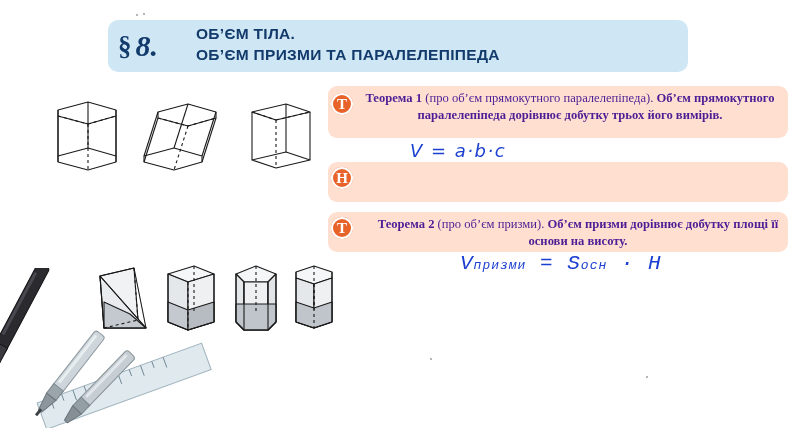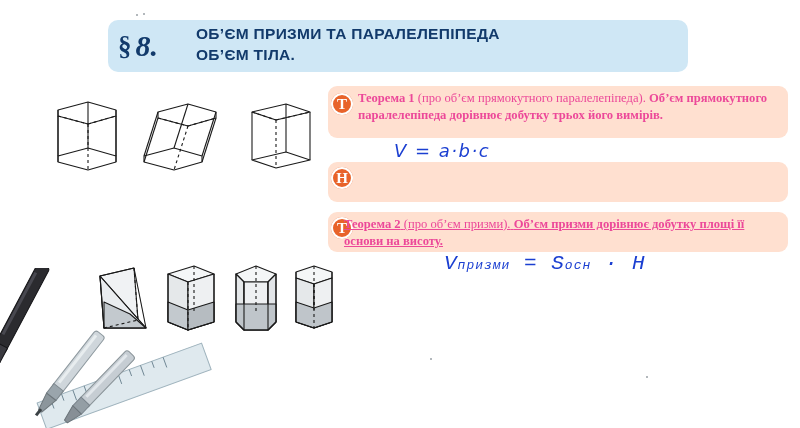--- a/index.html
+++ b/index.html
@@ -103,37 +103,39 @@
     box-shadow: 0 0 0 2px #ffffff inset;
   }
   .badge-1 { left: 331px; top: 93px; }
   .badge-2 { left: 331px; top: 167px; }
   .badge-3 { left: 331px; top: 217px; }
 
   .block-text {
     position: absolute;
     font-family: "Liberation Serif", serif;
     font-size: 12.6px;
-    color: #ec4899;
+    color: #4c1d95;
     line-height: 1.34;
+    text-align: center;
   }
   .t1-text { left: 358px; top: 90px; width: 424px; }
   .t2-text { left: 358px; top: 166px; width: 424px; }
-  .t3-text { left: 344px; top: 216px; width: 424px; text-decoration: underline; }
+  .t3-text { left: 366px; top: 216px; width: 424px; }
 
   .b { font-weight: bold; }
   .bi { font-weight: bold; font-style: italic; }
 
   
   .hand {
     position: absolute;
     color: #1b3fd1;
     font-family: "DejaVu Sans", sans-serif;
     font-style: italic;
     white-space: nowrap;
+    margin-left: 16px;
   }
   .hand-1 { left: 394px; top: 140px; font-size: 18px; letter-spacing: 1.5px; }
   .hand-2 { left: 394px; top: 194px; font-size: 17px; letter-spacing: 1.2px; }
   .hand-3 { left: 444px; top: 252px; font-size: 21px; letter-spacing: 1px; font-family: Liberation Mono, monospace; }
   .hand-3 .sub { font-size: 13px; }
 
   
   .figure-wrap { position: absolute; }
 
   .dot {
@@ -159,22 +161,22 @@
   <div class="dot" style="left:143px;top:13px;"></div>
   <div class="dot" style="left:430px;top:358px;"></div>
   <div class="dot" style="left:646px;top:376px;"></div>
 
   <div class="header-band"></div>
   <div class="section-mark">
     <span class="section-sign">§</span>
     <span class="section-num">8.</span>
   </div>
   <div class="header-title">
+    <div>ОБ’ЄМ ТІЛА.</div>
     <div>ОБ’ЄМ ПРИЗМИ ТА ПАРАЛЕЛЕПІПЕДА</div>
-    <div>ОБ’ЄМ ТІЛА.</div>
   </div>
 
   <svg class="figure-wrap" style="left:40px; top:90px; width:280px; height:90px;" viewBox="0 0 280 90">
     <g fill="none" stroke="#1a1a1a" stroke-width="1.1" stroke-linejoin="round">
 
       <polygon points="18,20 48,12 76,20 76,26 48,34 18,26"></polygon>
       <polygon points="18,66 48,58 76,66 76,72 48,80 18,72"></polygon>
       <line x1="18" y1="20" x2="18" y2="66"></line>
       <line x1="48" y1="12" x2="48" y2="58"></line>
       <line x1="76" y1="20" x2="76" y2="66"></line>

